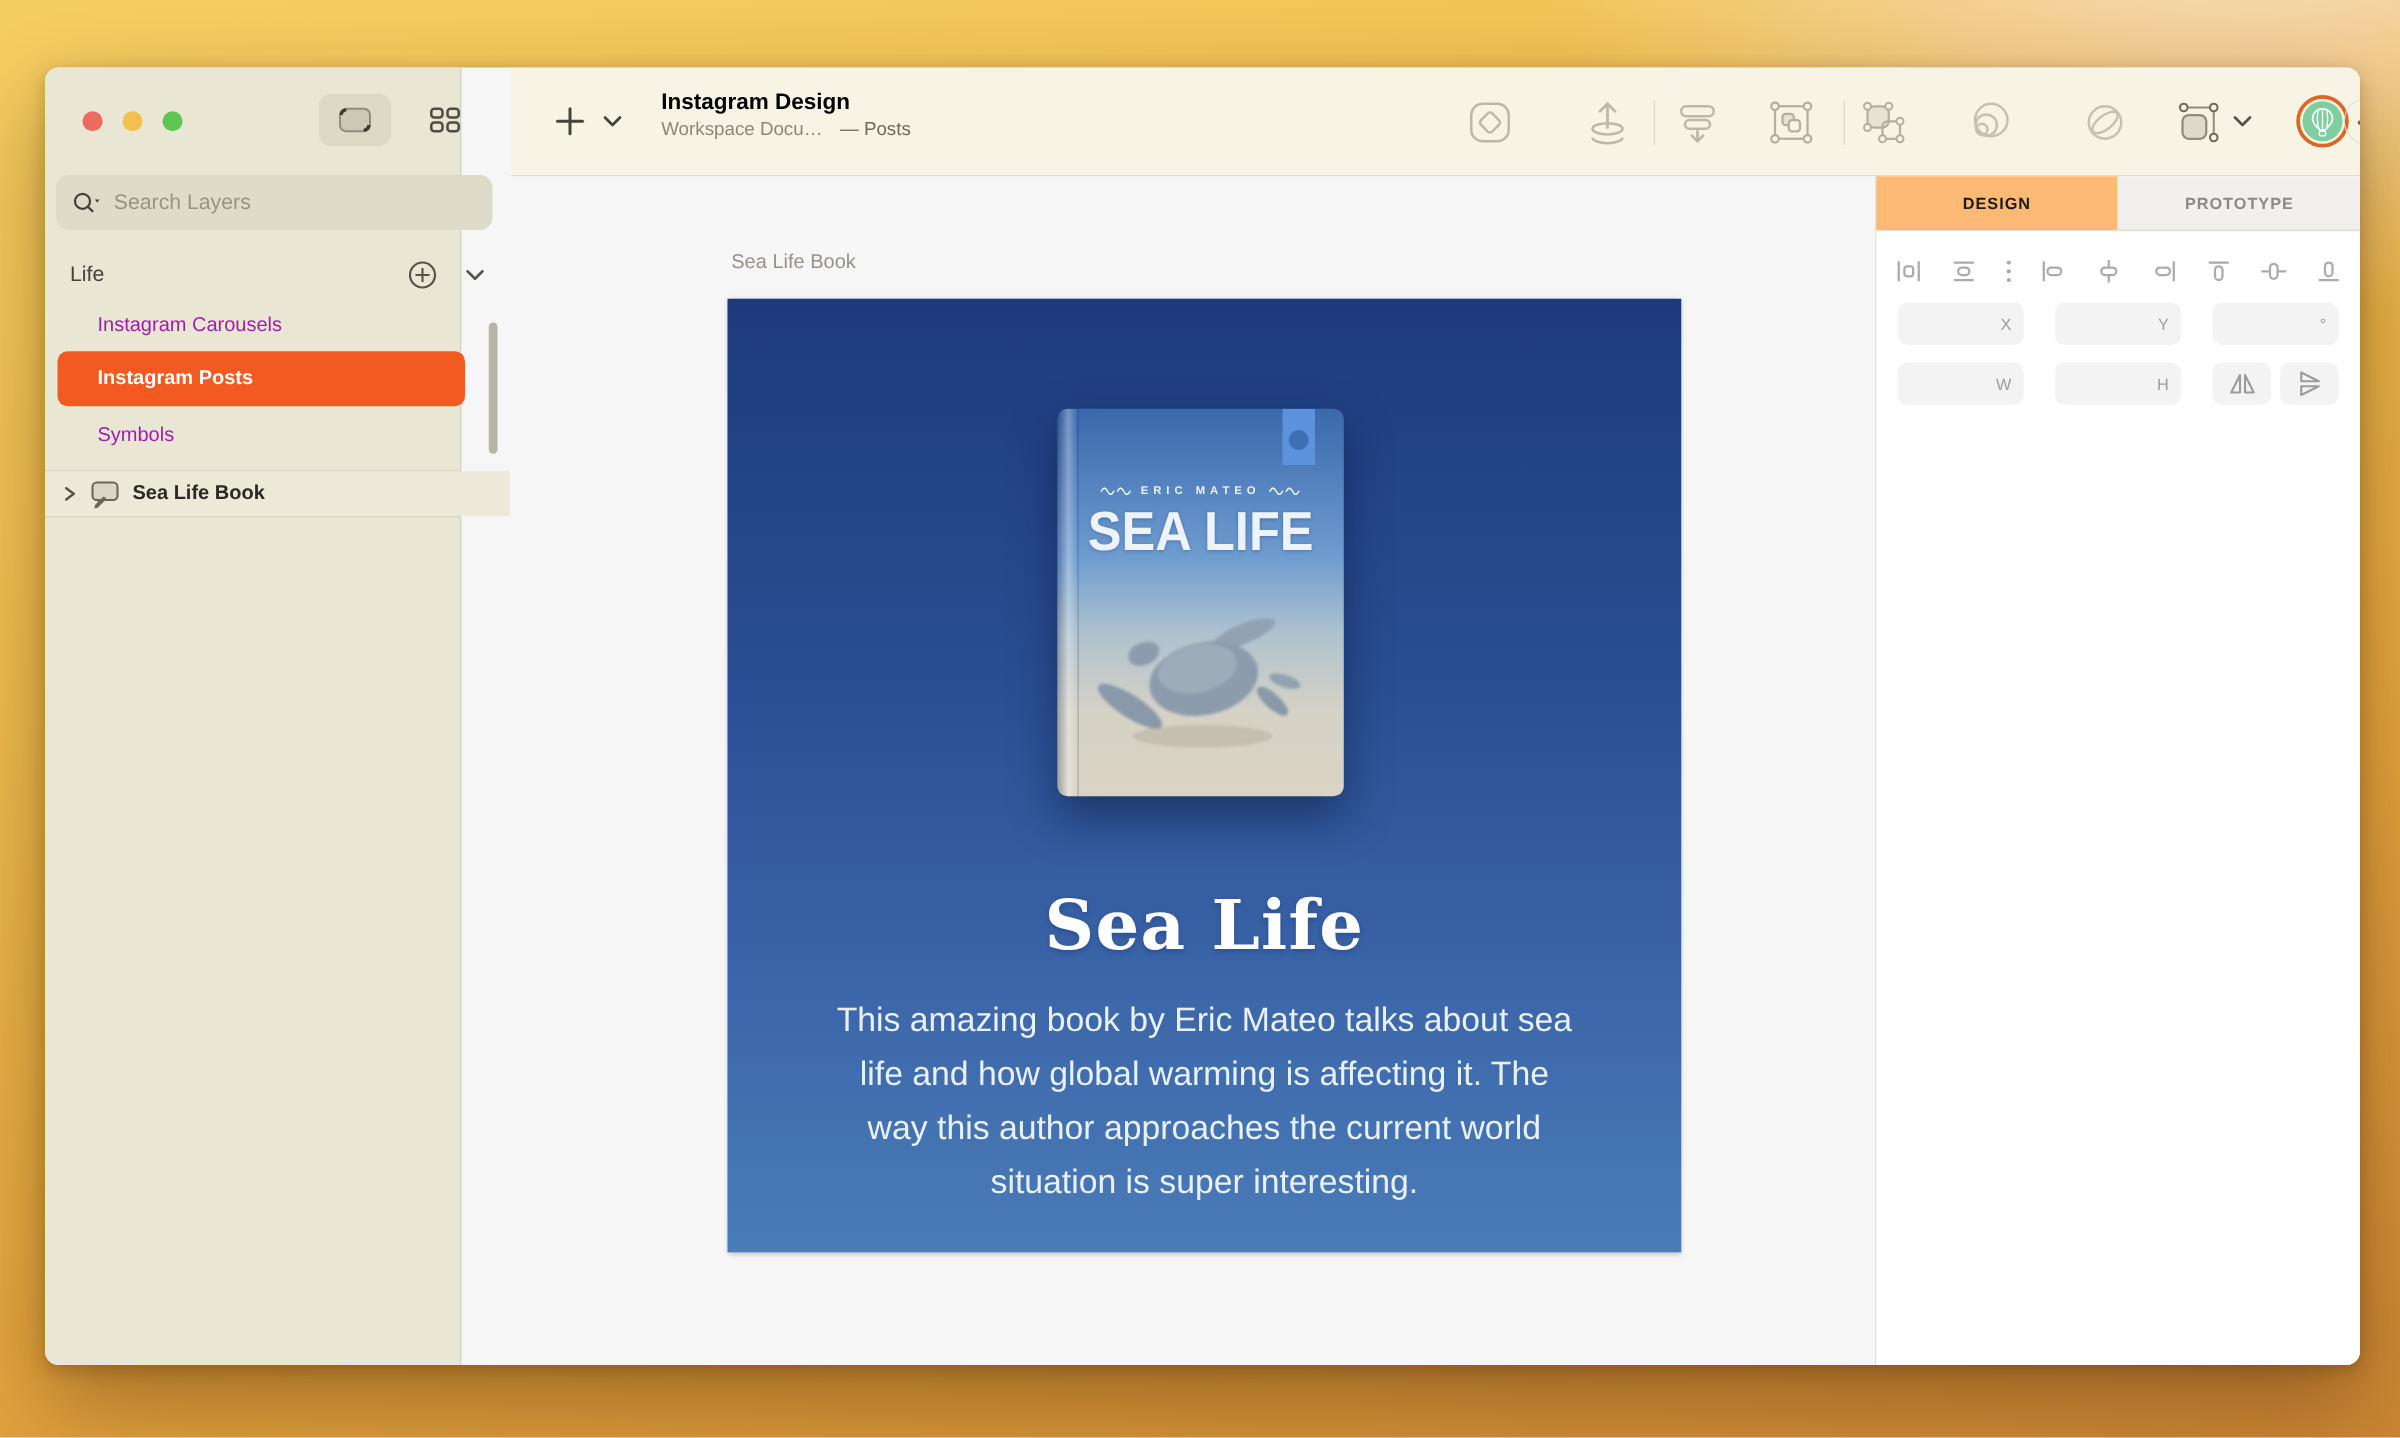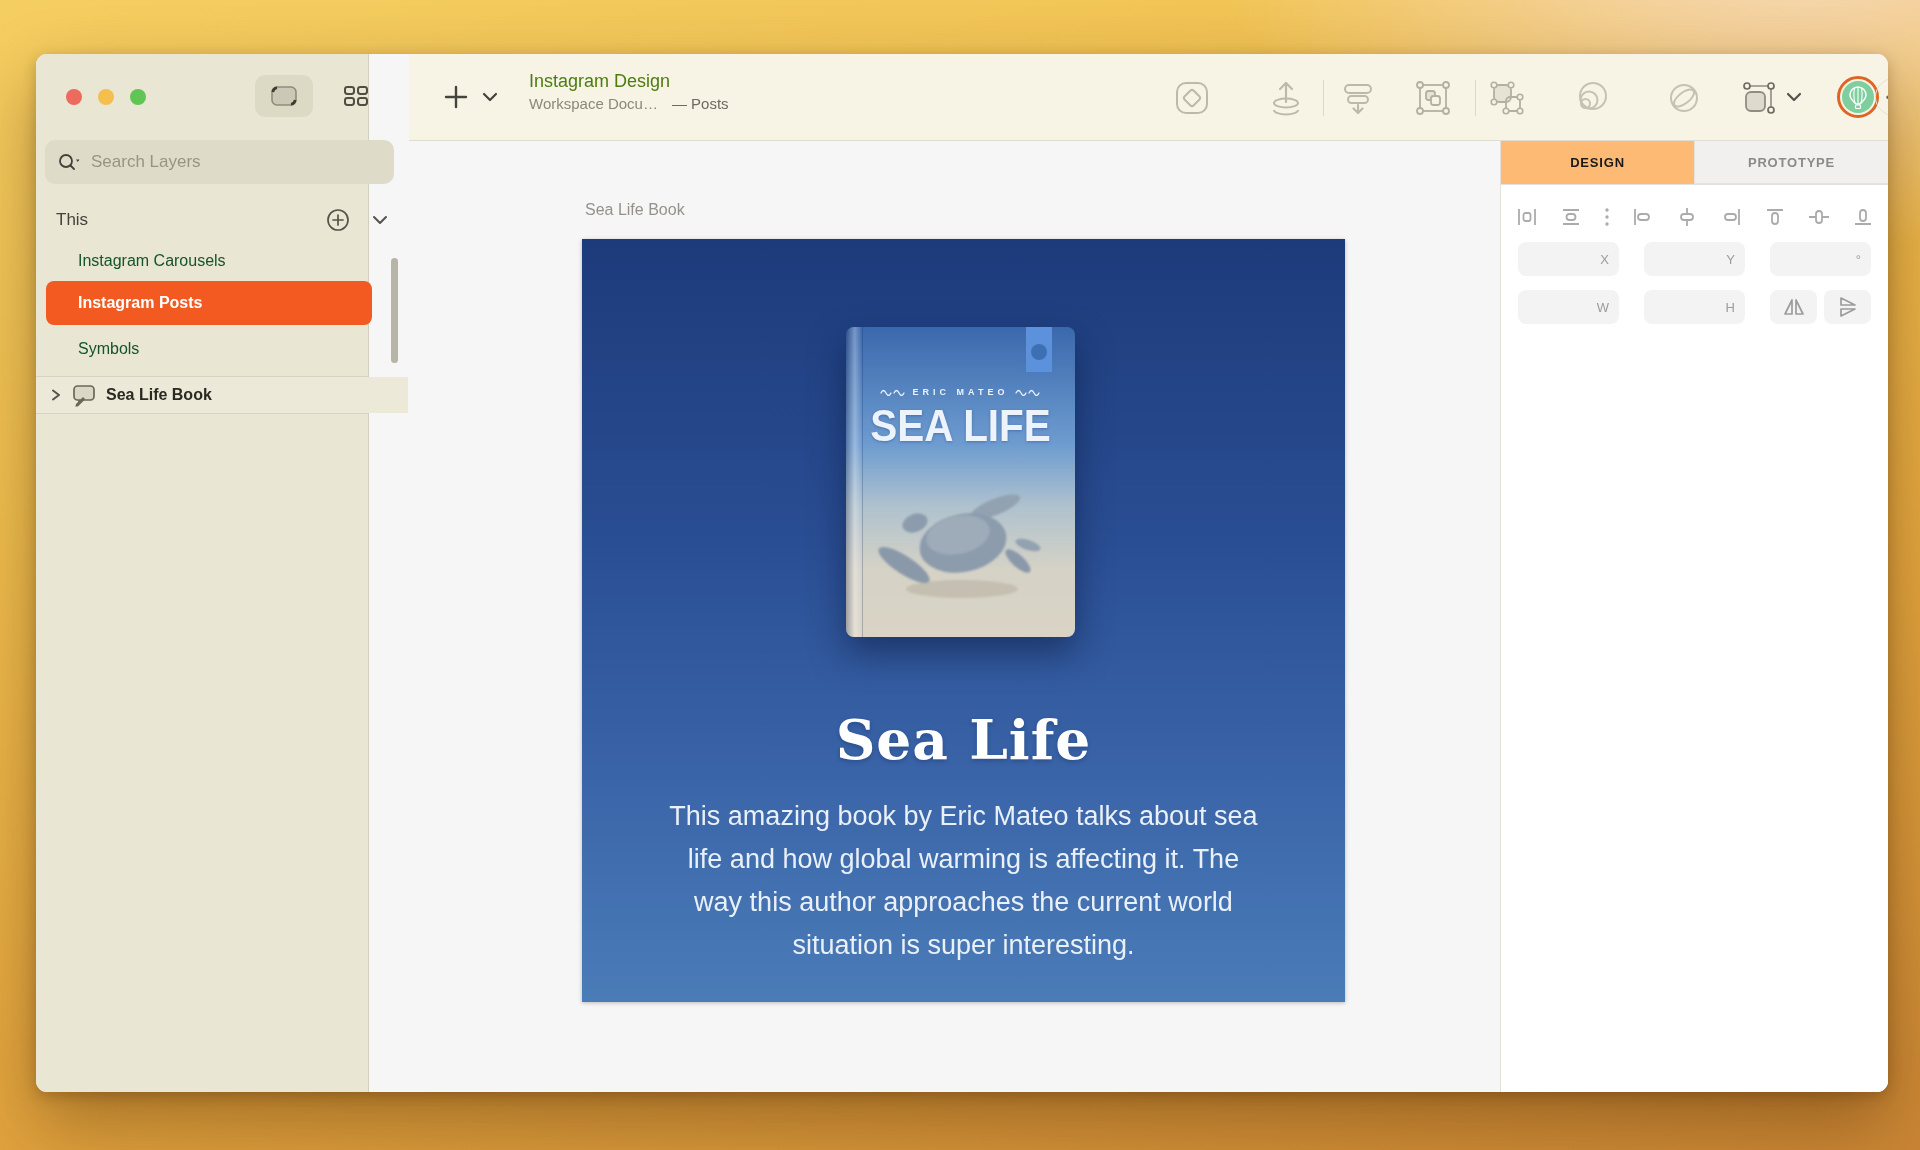--- a/index.html
+++ b/index.html
@@ -24,35 +24,35 @@
   .toggle-btn.selected { background:#DCD9C5; }
   .search { position:absolute; left:9px; top:86px; width:349px; height:44px; border-radius:10px;
     background:#DEDBC9; display:flex; align-items:center; padding:0 12px; gap:8px; }
   .search input { flex:1; border:none; outline:none; background:transparent; font-size:17px; color:#4C4A40;
     font-family:"Liberation Sans", sans-serif; }
   .search input::placeholder { color:#98957f; }
   .pages-head { position:absolute; left:20px; top:150px; width:333px; height:32px; display:flex; align-items:center; }
   .pages-title { font-size:17px; color:#45433A; }
   .pages-actions { margin-left:auto; display:flex; align-items:center; gap:20px; }
   .page-row { position:absolute; left:10px; width:326px; height:34px; display:flex; align-items:center;
-    padding-left:32px; font-size:16px; color:#14532d; border-radius:8px; }
+    padding-left:32px; font-size:16px; color:#a21caf; border-radius:8px; }
   .page-row.selected { background:#F25A22; color:#FFFFFF; font-weight:700; height:44px; }
   .sb-divider { position:absolute; left:0; width:100%; height:1px; background:#D7D4C3; }
   .layer-row { position:absolute; left:0; top:323px; width:372px; height:36px; background:#ECE9D8;
     display:flex; align-items:center; gap:8px; padding-left:14px; }
   .layer-label { font-size:16px; font-weight:700; color:#2A2922; }
   .sb-scrollbar { position:absolute; left:355px; top:204px; width:7px; height:105px; border-radius:4px;
     background:#ABA89A; opacity:.85; }
 
   
   .toolbar { position:absolute; left:373px; top:0; right:0; height:87px; background:#F7F4E6;
     border-bottom:1px solid #E0DDCE; }
   .tb-abs { position:absolute; display:flex; align-items:center; justify-content:center; }
   .doc-title-block { position:absolute; left:120px; top:17px; }
-  .doc-title { font-size:18px; font-weight:400; color:#4d7c0f; }
+  .doc-title { font-size:18px; font-weight:700; color:#000000; }
   .doc-sub { margin-top:3px; font-size:15px; color:#8B887A; display:flex; gap:14px;text-align:right; }
   .doc-edited { color:#6D6A5E; }
   .tb-sep { position:absolute; top:26px; width:1px; height:36px; background:#DCD9CA; }
   .avatar-ring { position:absolute; left:1428px; top:22px; width:42px; height:42px; border-radius:50%;
     border:3px solid #DE6524; display:flex; align-items:center; justify-content:center; background:#F7F4E6; }
   .avatar { width:32px; height:32px; border-radius:50%; background:#7FCE9D; display:flex; align-items:center; justify-content:center; overflow:hidden; }
   .more-circle { position:absolute; left:1466px; top:24px; width:38px; height:38px; border-radius:50%;
     border:1px solid #E4E1D2; display:flex; align-items:center; justify-content:center;
     color:#6B6960; font-size:13px; letter-spacing:1px; }
 
@@ -139,21 +139,21 @@
           <svg width="26" height="20" viewBox="0 0 26 20">
             <circle cx="9" cy="9" r="6" fill="none" stroke="#43413A" stroke-width="1.8"></circle>
             <line x1="13.5" y1="13.5" x2="17" y2="17" stroke="#43413A" stroke-width="1.8" stroke-linecap="round"></line>
             <path d="M19 7.5 l3.5 0 l-1.75 2.6 z" fill="#43413A"></path>
           </svg>
         </span>
         <input type="text" placeholder="Search Layers" style="">
       </div>
 
       <div class="pages-head">
-        <span class="pages-title">This</span>
+        <span class="pages-title">Life</span>
         <span class="pages-actions">
           <span>
             <svg width="26" height="26" viewBox="0 0 26 26">
               <circle cx="13" cy="13" r="10" fill="none" stroke="#55534A" stroke-width="1.7"></circle>
               <line x1="13" y1="8" x2="13" y2="18" stroke="#55534A" stroke-width="1.7" stroke-linecap="round"></line>
               <line x1="8" y1="13" x2="18" y2="13" stroke="#55534A" stroke-width="1.7" stroke-linecap="round"></line>
             </svg>
           </span>
           <span>
             <svg width="18" height="12" viewBox="0 0 18 12">

